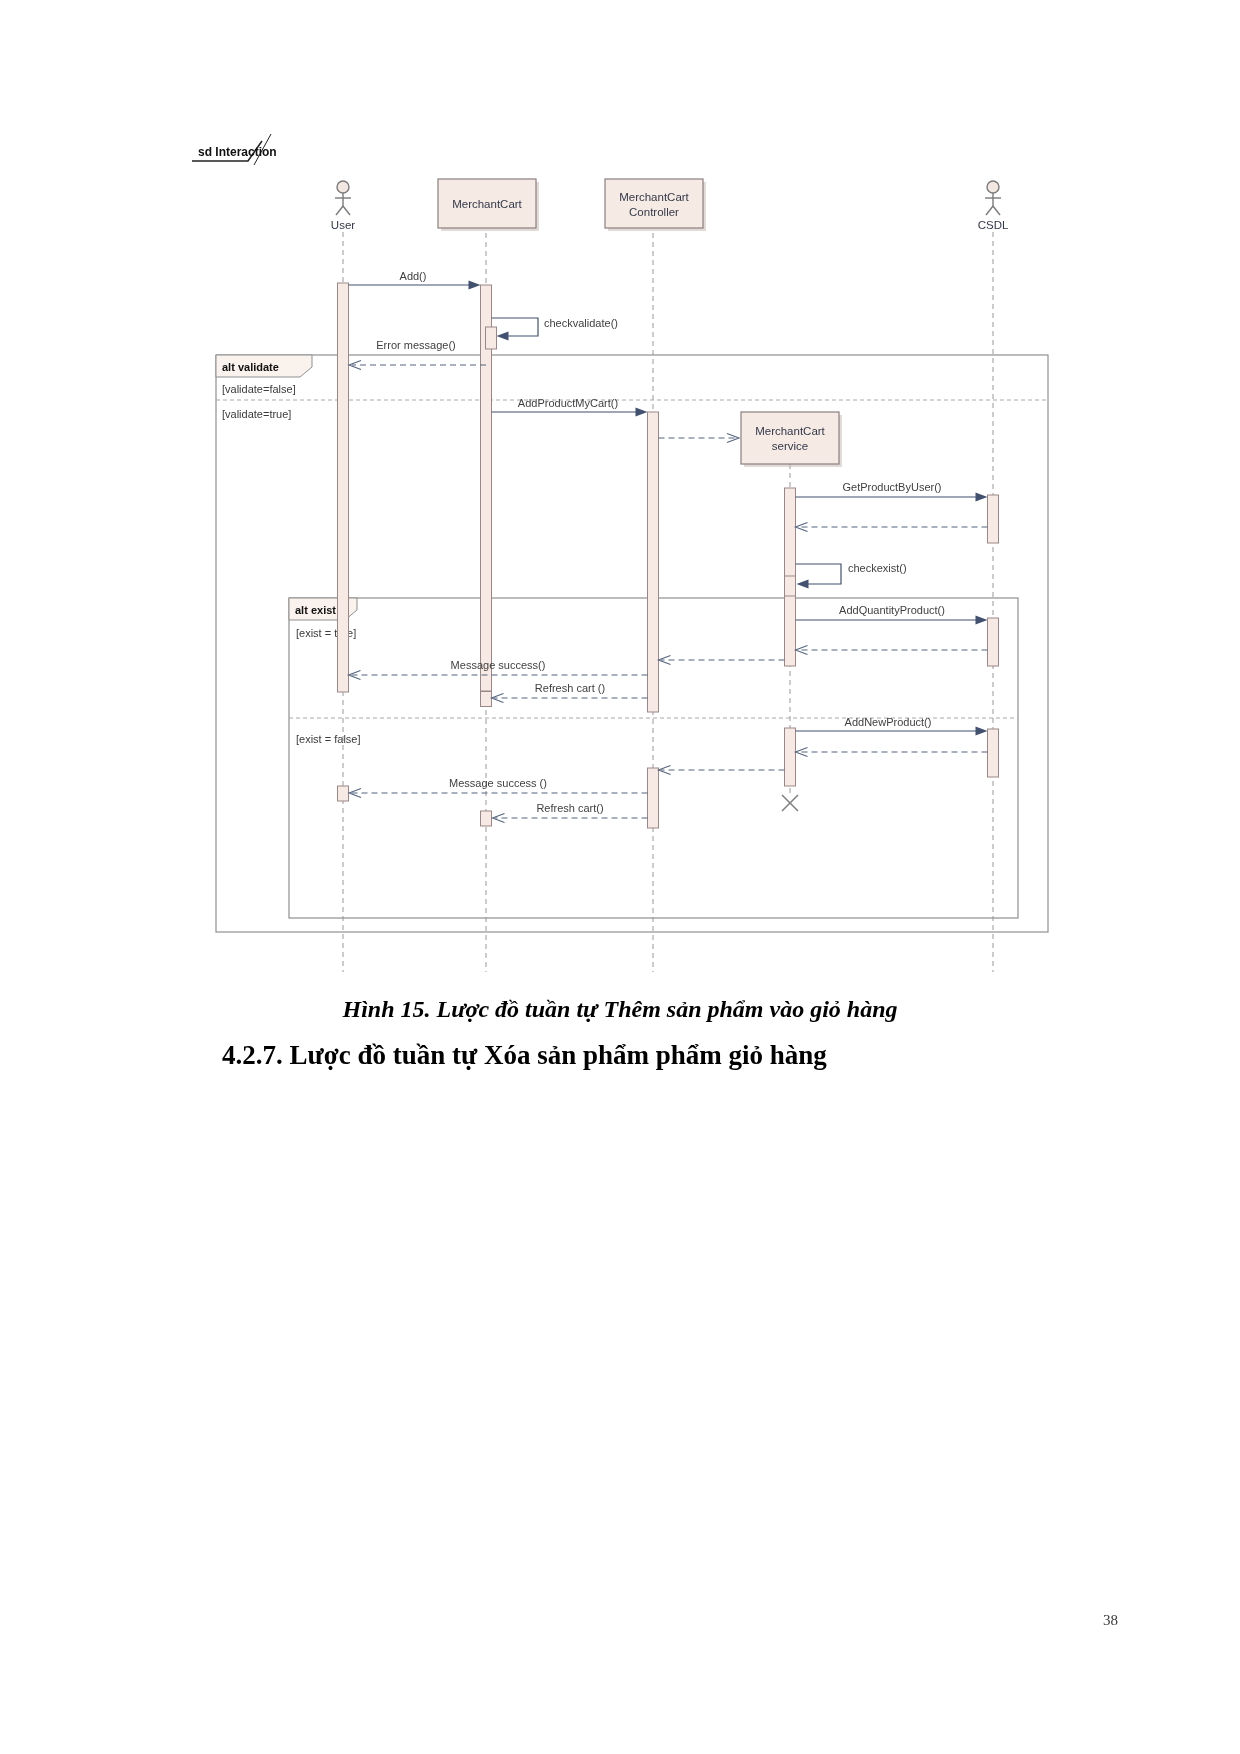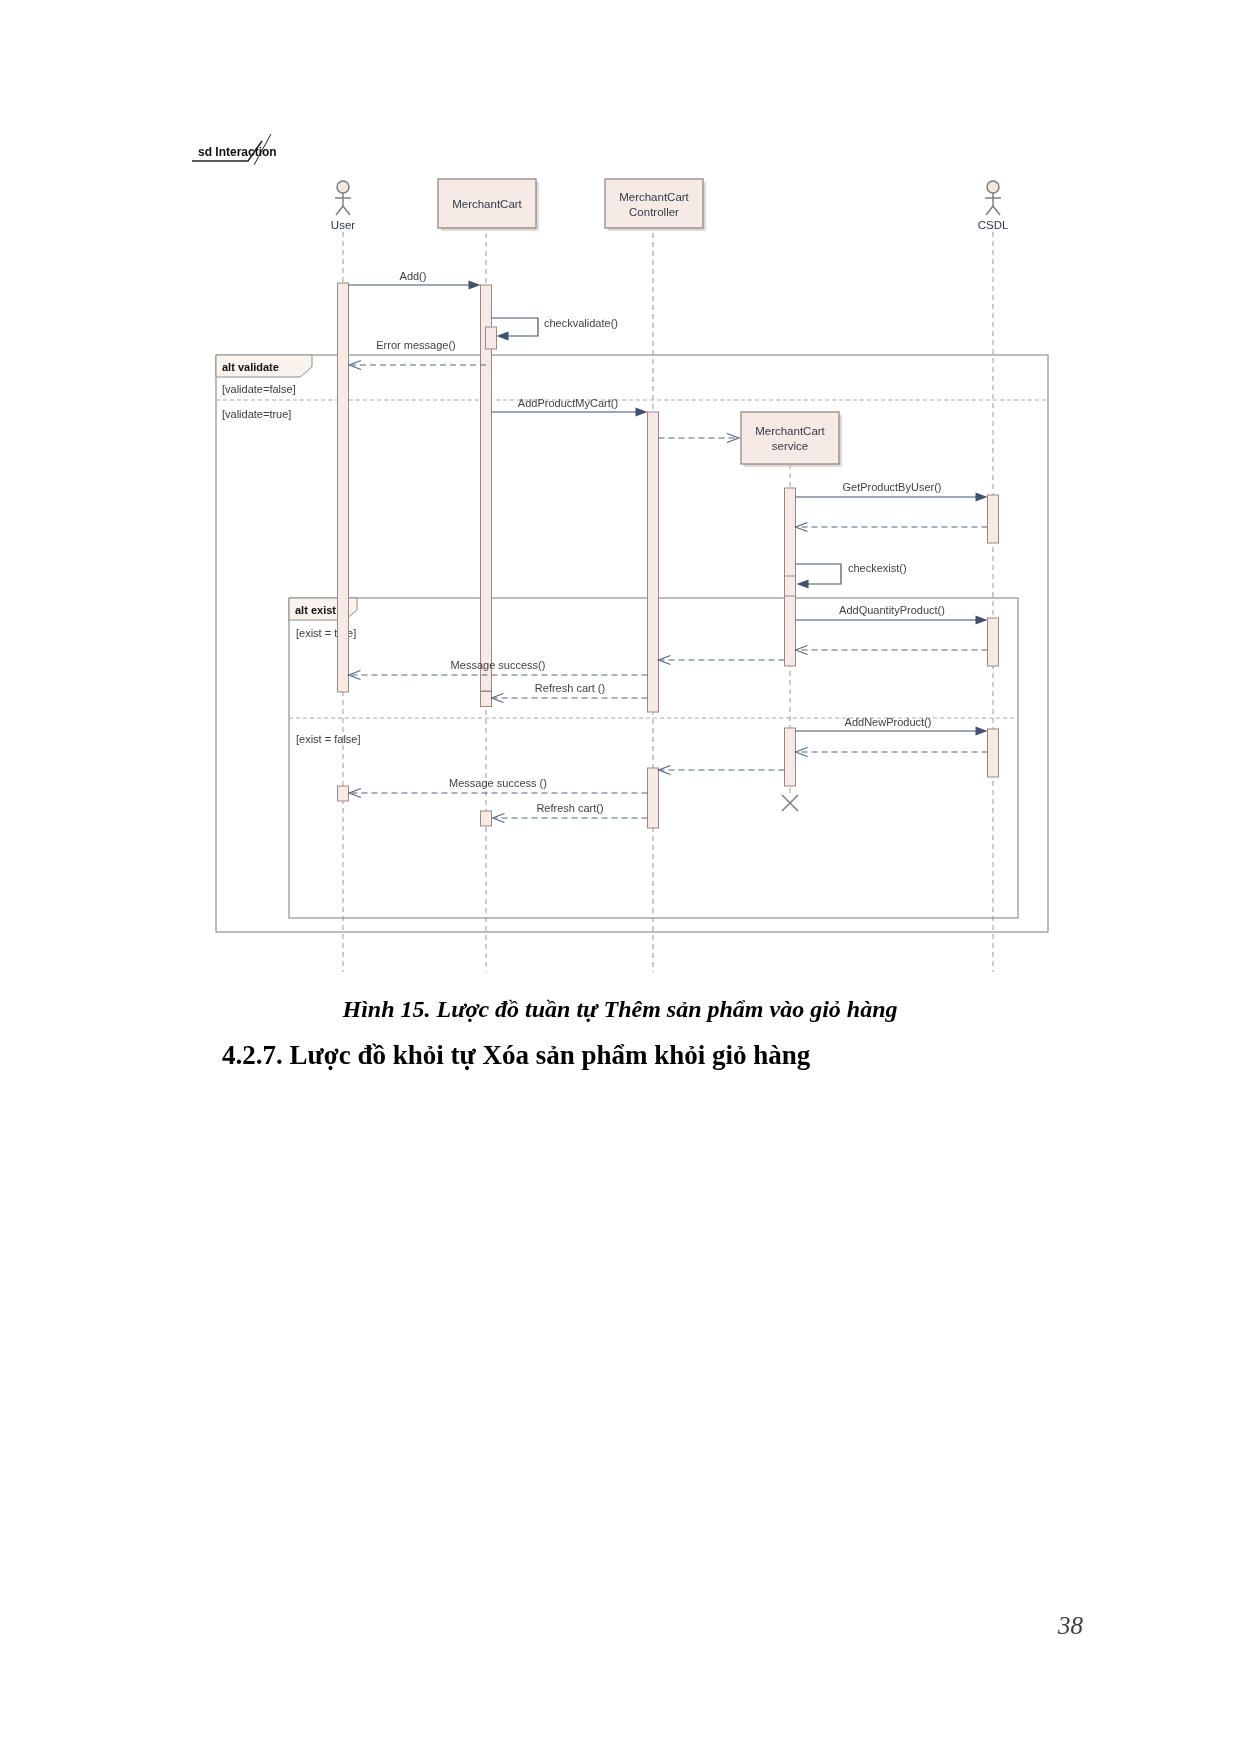--- a/index.html
+++ b/index.html
@@ -17,22 +17,22 @@
   svg text.msg{fill:#3f3f3f;}
   .caption{
     position:absolute;left:0;top:996px;width:1240px;text-align:center;
     font-family:"Liberation Serif",serif;font-size:24px;font-weight:bold;font-style:italic;color:#000;
   }
   .heading{
     position:absolute;left:222px;top:1040px;
     font-family:"Liberation Serif",serif;font-size:27px;font-weight:bold;color:#000;
   }
   .page-number{
-    position:absolute;left:1058px;top:1612px;width:60px;text-align:left;
-    font-family:"Liberation Serif",serif;font-size:25px;color:#3c3c3c;font-style:italic;
+    position:absolute;left:1058px;top:1612px;width:60px;text-align:right;
+    font-family:"Liberation Serif",serif;font-size:15px;color:#3c3c3c;
   }
 </style>
 </head>
 <body>
 
 <div class="page">
   <div class="diagram">
     <svg width="1240" height="1000" viewBox="0 0 1240 1000">
 
       <g>
@@ -220,15 +220,15 @@
         <text class="msg" x="490" y="669" text-anchor="middle">Message success()</text>
         <text class="msg" x="562" y="692" text-anchor="middle">Refresh cart ()</text>
         <text class="msg" x="880" y="726" text-anchor="middle">AddNewProduct()</text>
         <text class="msg" x="490" y="787" text-anchor="middle">Message success ()</text>
         <text class="msg" x="562" y="812" text-anchor="middle">Refresh cart()</text>
       </g>
     </svg>
   </div>
 
   <div class="caption">Hình 15. Lược đồ tuần tự Thêm sản phẩm vào giỏ hàng</div>
-  <div class="heading">4.2.7. Lược đồ khỏi tự Xóa sản phẩm khỏi giỏ hàng</div>
+  <div class="heading">4.2.7. Lược đồ tuần tự Xóa sản phẩm phẩm giỏ hàng</div>
   <div class="page-number">38</div>
 </div>
 
 </body></html>

